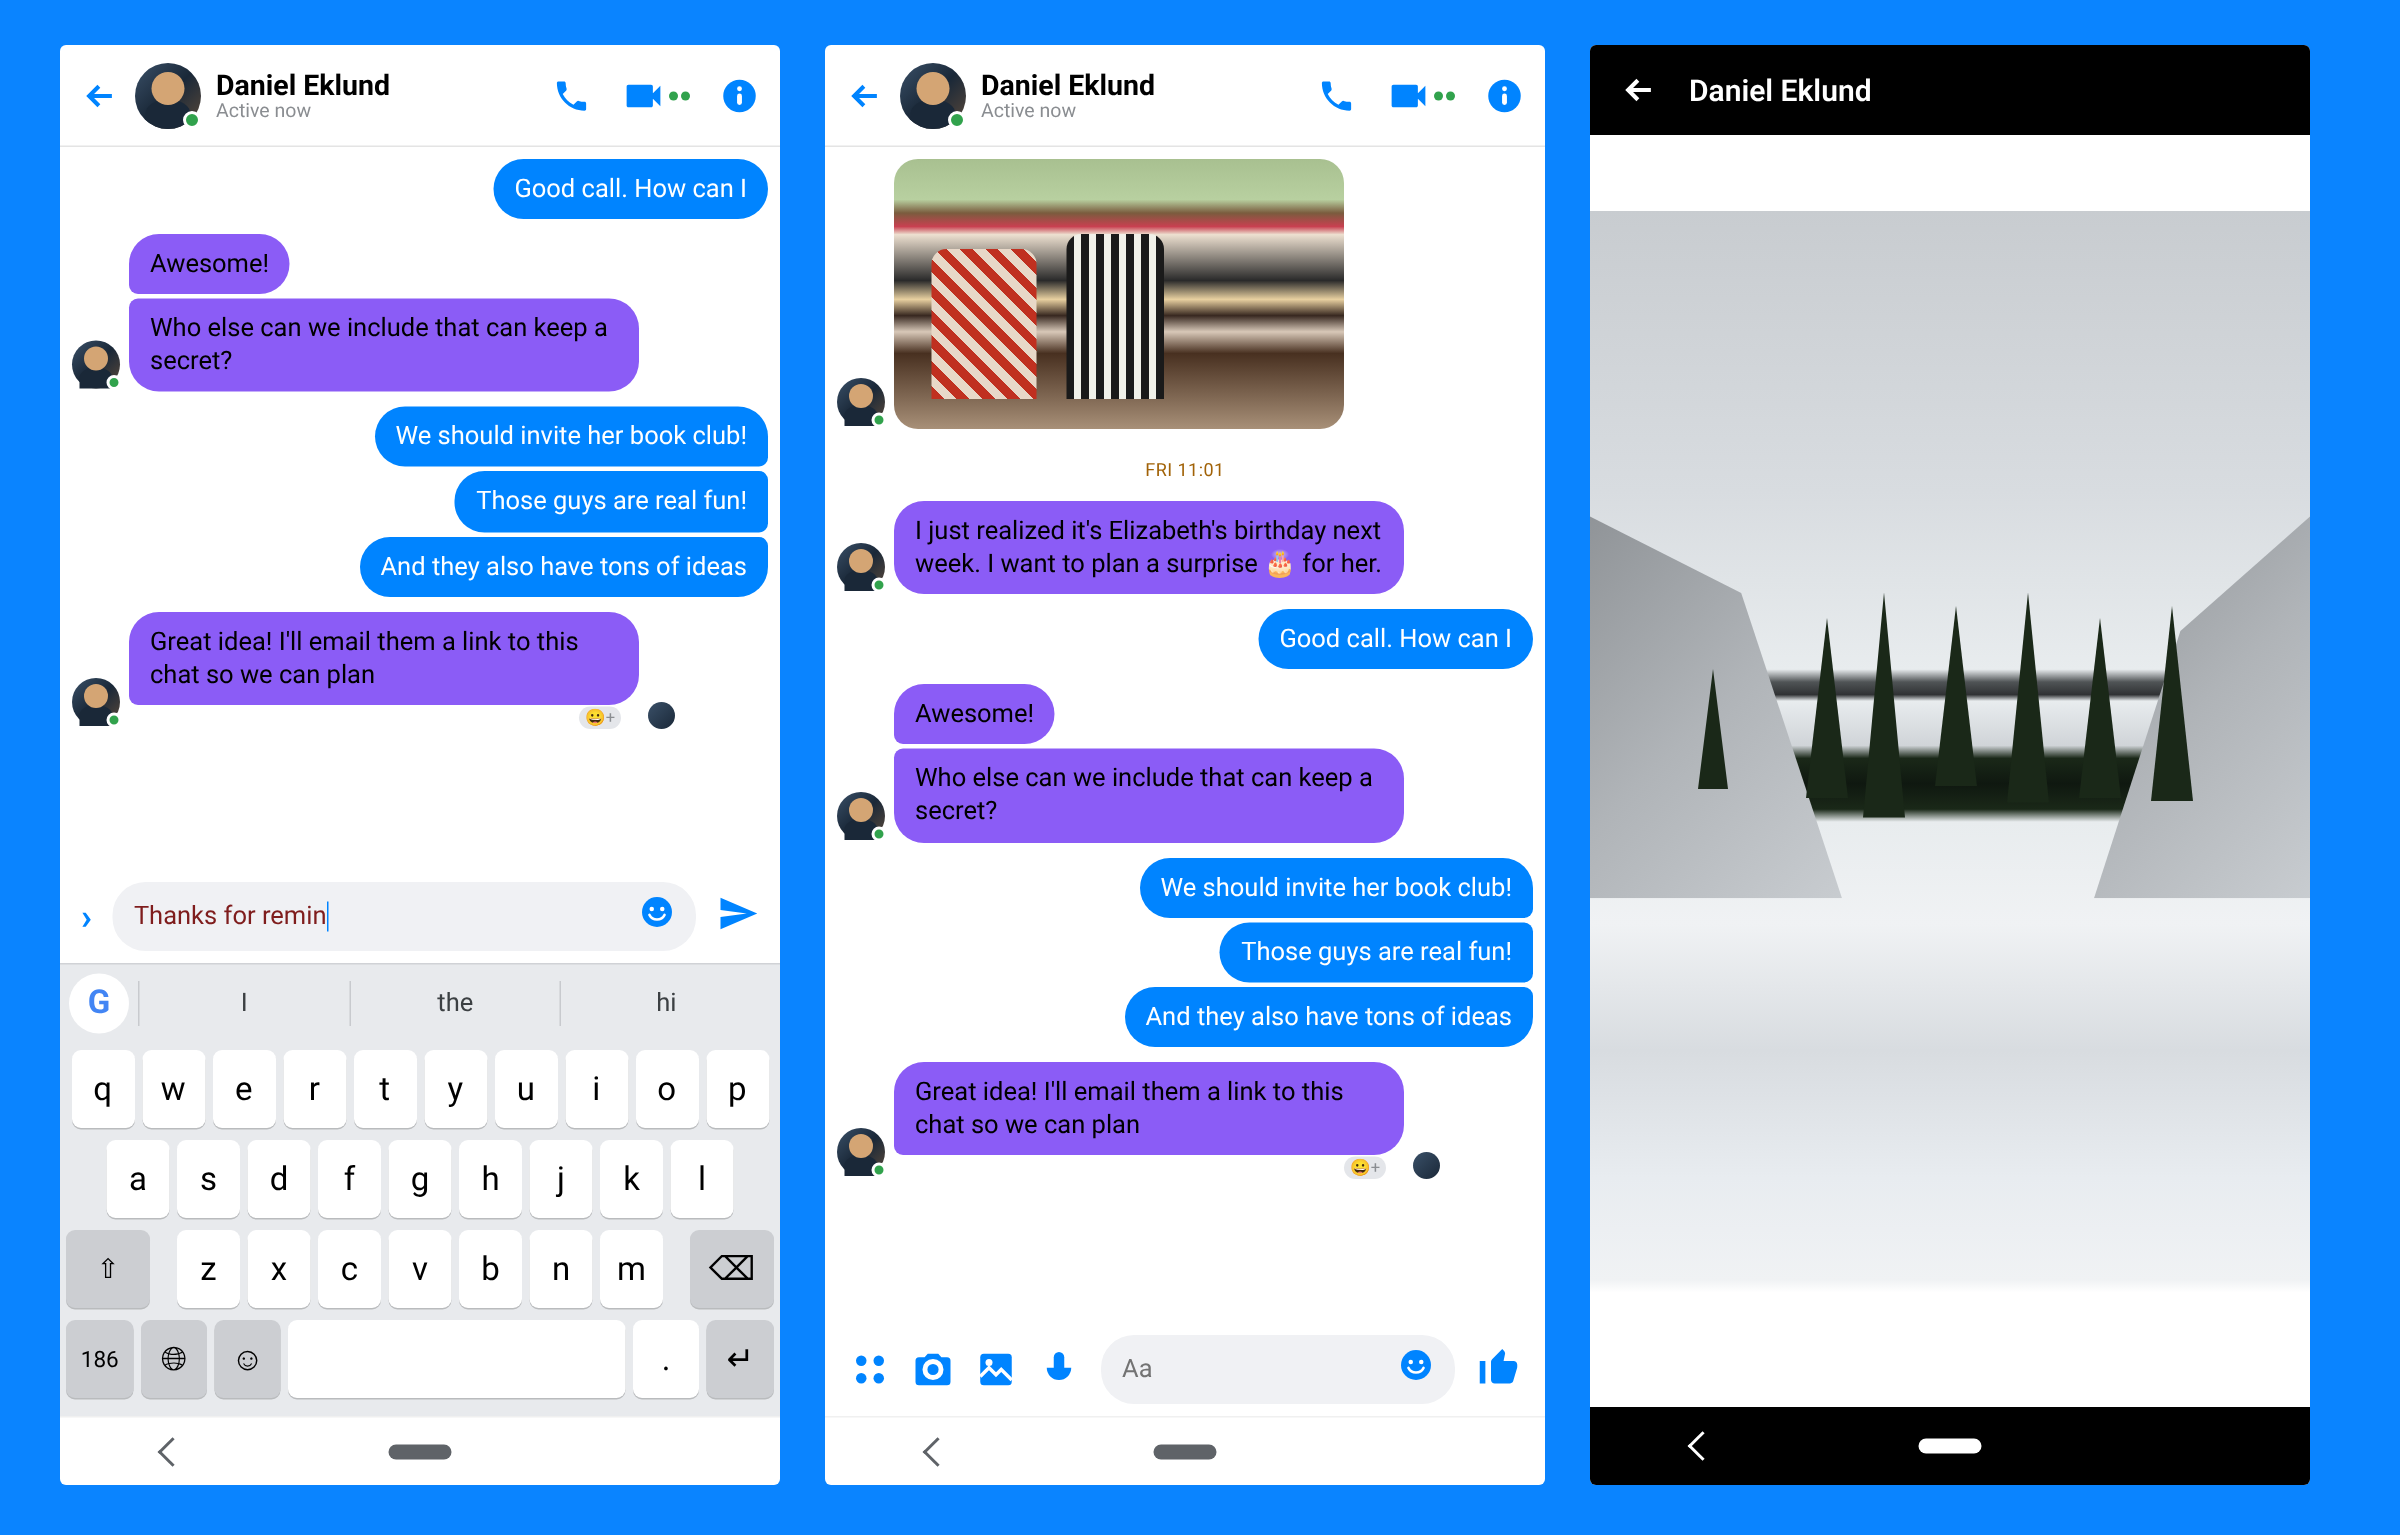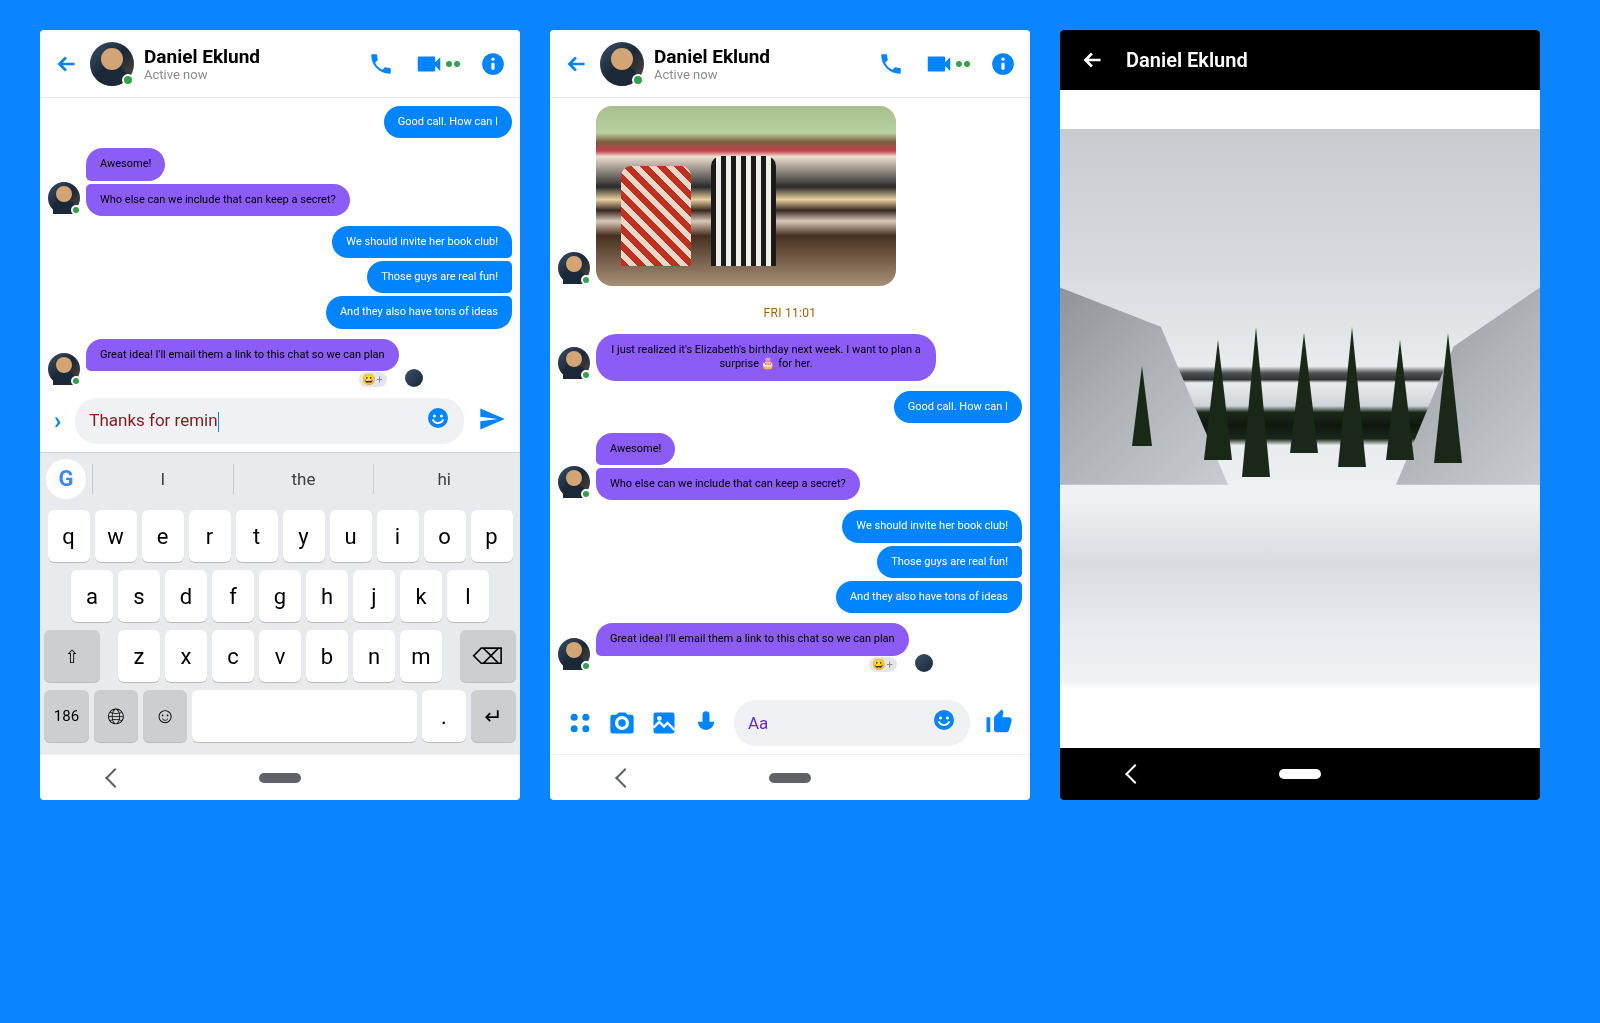--- a/index.html
+++ b/index.html
@@ -8,21 +8,21 @@
     width: 1600px;
     height: 1023px;
     display: flex;
     gap: 30px;
     padding: 30px 40px;
     font-family: -apple-system, BlinkMacSystemFont, 'Segoe UI', Roboto, Arial, sans-serif;
   }
   .phone {
     background: #fff;
     width: 480px;
-    height: 770px;
+    height: 960px;
     border-radius: 4px;
     display: flex;
     flex-direction: column;
     overflow: hidden;
     position: relative;
   }
 
   
   .chat-header {
     display: flex;
@@ -90,25 +90,24 @@
   .msg-group.out { justify-content:flex-end; }
   .msg-group.in .small-av { margin-bottom:2px; }
   .small-av { width:32px;height:32px;border-radius:50%;position:relative;
     background: linear-gradient(135deg,#3a5068 0%,#1a2838 50%,#5c4a3a 100%);flex-shrink:0;}
   .small-av::after{content:'';position:absolute;width:16px;height:16px;border-radius:50%;background:#d4a574;top:4px;left:8px;}
   .small-av::before{content:'';position:absolute;width:22px;height:14px;border-radius:50% 50% 0 0;background:#1a2838;bottom:0;left:5px;}
   .small-online{position:absolute;bottom:-1px;right:-1px;width:10px;height:10px;border-radius:50%;background:#31a24c;border:2px solid #fff;}
   .bubble-col { display:flex; flex-direction:column; gap:3px; max-width:340px;}
   .bubble {
     padding: 9px 14px;
-    font-size: 11px;
+    font-size: 17px;
     line-height: 1.3;
     border-radius: 20px;
     word-wrap: break-word;
-    text-align: center;
   }
   .bubble.in { background:#8b5cf6; color:#000; align-self:flex-start;}
   .bubble.out { background:#0084ff; color:#fff; align-self:flex-end;}
   .in .bubble:first-child { border-radius: 20px 20px 20px 6px; }
   .in .bubble:not(:first-child):not(:last-child){ border-radius:6px 20px 20px 6px;}
   .in .bubble:last-child:not(:first-child){ border-radius:6px 20px 20px 20px;}
   .in .bubble:only-child { border-radius:20px;}
   .out .bubble:first-child { border-radius:20px 20px 6px 20px;}
   .out .bubble:not(:first-child):not(:last-child){border-radius:20px 6px 6px 20px;}
   .out .bubble:last-child:not(:first-child){border-radius:20px 6px 20px 20px;}
@@ -149,21 +148,21 @@
     display:flex;align-items:center;padding:8px 14px;gap:14px;
     border-top:none;
   }
   .composer .chev { color:#0084ff; font-size:24px; font-weight:700;}
   .input-pill {
     flex:1; background:#f0f1f4;border-radius:22px;
     display:flex;align-items:center;padding:8px 14px;gap:8px;
     position:relative;
   }
   .input-text { flex:1;font-size:17px;color:#7f1d1d;border:none;background:none;outline:none;}
-  .placeholder {color:#6d28d9;}
+  .placeholder {color:#737373;}
   .cursor { display:inline-block;width:1px;height:20px;background:#0084ff;vertical-align:middle;animation:blink 1s infinite;}
   @keyframes blink{50%{opacity:0;}}
   .emoji-icon{color:#0084ff;font-size:24px;}
   .send-icon{color:#0084ff;}
   .send-icon svg{width:28px;height:28px;}
   .tool {color:#0084ff;display:flex;align-items:center;justify-content:center;cursor:pointer;}
   .tool svg{width:28px;height:28px;}
   .like-btn{color:#0084ff;}
   .like-btn svg{width:30px;height:30px;}
   .composer2 { display:flex;align-items:center;gap:14px;padding:6px 16px 8px;}

